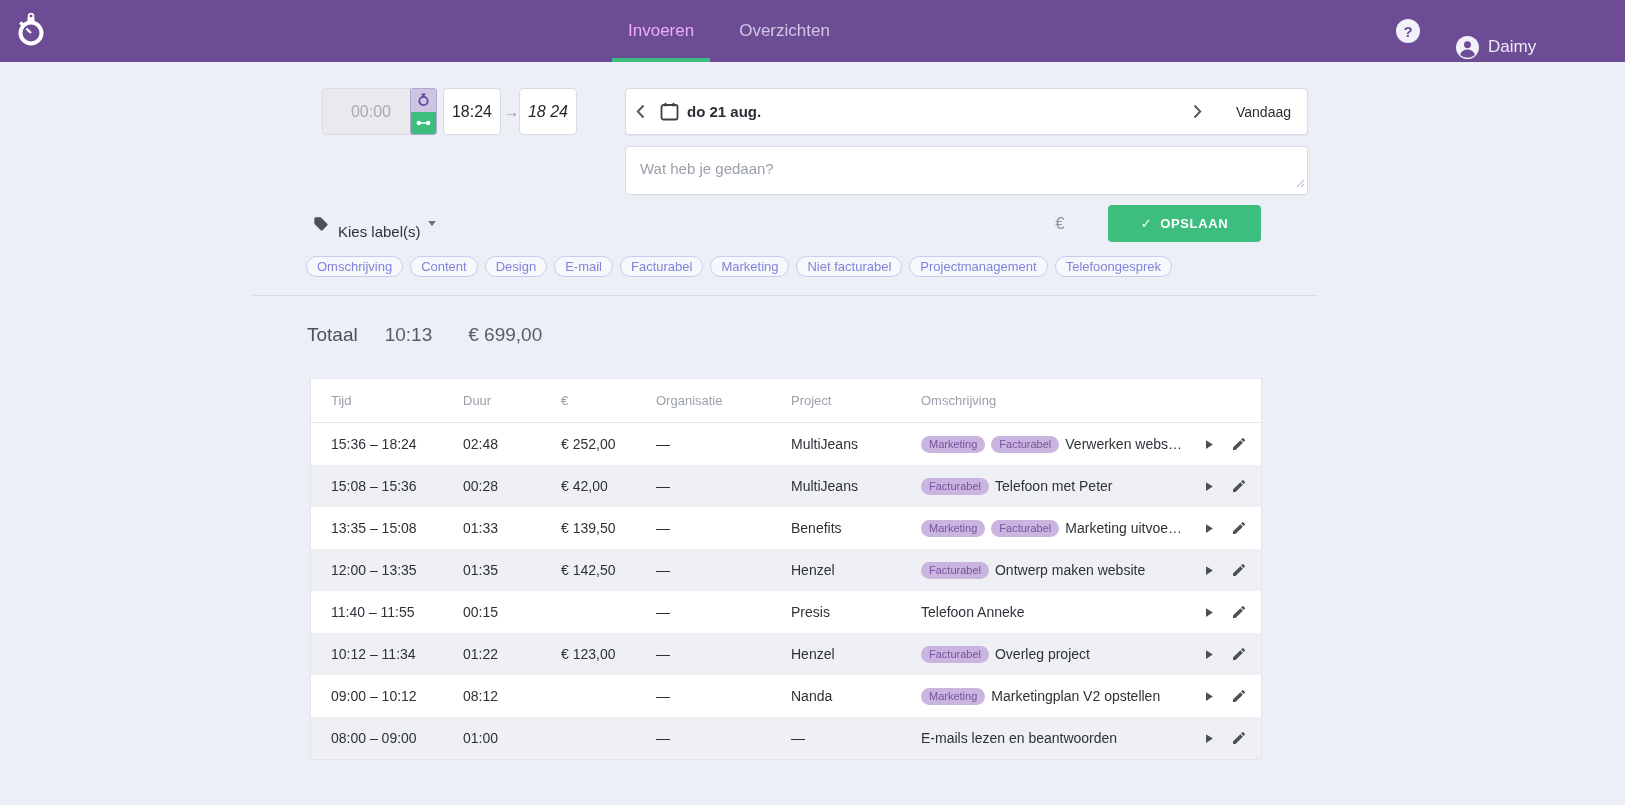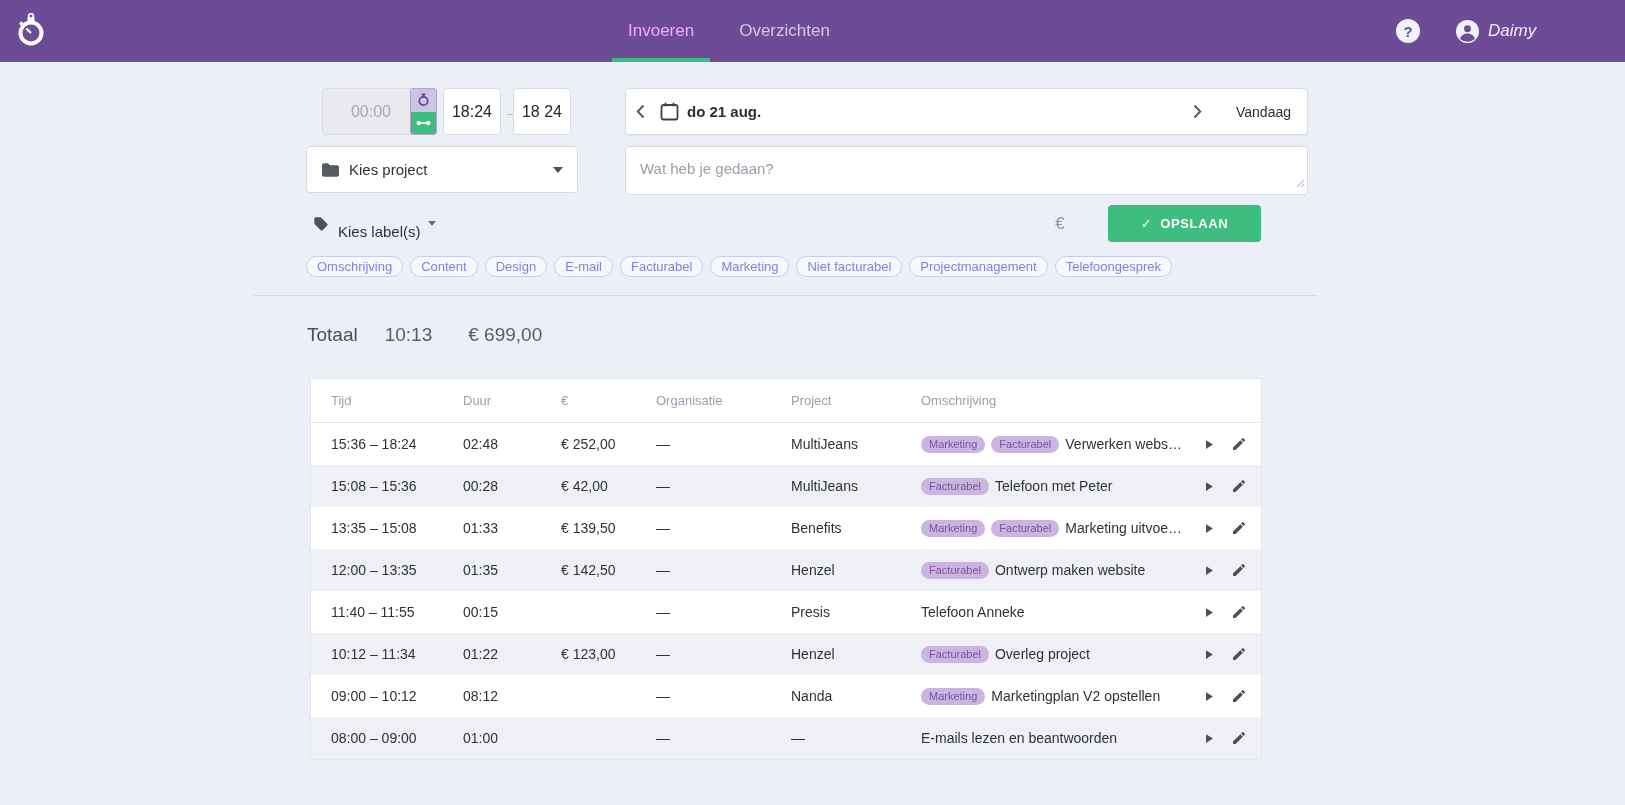--- a/index.html
+++ b/index.html
@@ -21,40 +21,40 @@
   .topbar{position:relative;height:62px;background:var(--header-purple);}
   .logo{position:absolute;left:15px;top:13px;width:32px;height:36px;}
   .nav{position:absolute;left:612px;top:0;height:62px;display:flex;gap:13px;}
   .tab{position:relative;height:62px;display:flex;align-items:center;padding:0 16px;
        font-size:17px;color:#d2c8e4;cursor:pointer;}
   .tab.active{color:#f0abfc;}
   .tab.active::after{content:"";position:absolute;left:0;right:0;bottom:0;height:4px;background:var(--accent-green);}
   .help-btn{position:absolute;left:1396px;top:19px;width:24px;height:24px;border-radius:50%;
             background:#f2f0f8;color:var(--header-purple);font-weight:bold;font-size:15px;
             display:flex;align-items:center;justify-content:center;cursor:pointer;}
-  .user{position:absolute;left:1456px;top:0;height:62px;display:flex;align-items:center;gap:9px;cursor:pointer;font-style:italic;}
+  .user{position:absolute;left:1456px;top:16px;height:62px;display:flex;align-items:center;gap:9px;cursor:pointer;}
   .user .uname{font-size:17px;color:#eee9f6;}
 
   
   .content{position:absolute;left:253px;top:62px;width:1064px;height:743px;}
 
   .finput{border:1px solid var(--border);border-radius:4px;background:#fff;font-family:inherit;
           font-size:16px;color:#23272e;outline:none;}
   .duration-input{position:absolute;left:53px;top:26px;width:98px;height:47px;background:#e9e9ee;
                   color:#a9abb5;text-align:center;margin-left:16px;}
   .duration-input::placeholder{color:#a9abb5;}
   .mode-toggle{position:absolute;left:157px;top:26px;width:27px;height:47px;border-radius:3px;overflow:hidden;
                display:flex;flex-direction:column;border:1px solid #b2a6d1;}
   .mode-btn{flex:1;display:flex;align-items:center;justify-content:center;cursor:pointer;}
   .mode-btn.timer{background:#cbc4e2;}
   .mode-btn.range{background:var(--accent-green);}
   .start-input{position:absolute;left:190px;top:26px;width:58px;height:47px;text-align:center;}
   .time-arrow{position:absolute;left:251px;top:26px;width:15px;height:47px;display:flex;align-items:center;
               justify-content:center;color:#8b9199;font-size:15px;}
-  .end-input{position:absolute;left:260px;top:26px;width:58px;height:47px;text-align:center;}
+  .end-input{position:absolute;left:266px;top:26px;width:58px;height:47px;text-align:center;font-style:italic;}
 
   .date-box{position:absolute;left:372px;top:26px;width:683px;height:47px;background:#fff;
             border:1px solid var(--border);border-radius:4px;display:flex;align-items:center;
             box-shadow:0 1px 2px rgba(40,40,60,.06);}
   .chev{width:28px;height:100%;display:flex;align-items:center;justify-content:center;cursor:pointer;}
   .date-box .cal{margin:0 8px 0 6px;cursor:pointer;display:flex;}
   .date-label{font-size:15px;font-weight:600;color:#2b2f36;cursor:pointer;}
   .date-right{margin-left:auto;display:flex;align-items:center;}
   .today{font-size:14px;color:#2b2f36;padding:0 16px 0 24px;cursor:pointer;}
 
@@ -185,29 +185,20 @@
     <div class="date-right">
       <div class="chev">
         <svg width="9" height="15" viewBox="0 0 9 15">
             <polyline points="1.5,1.5 7.2,7.5 1.5,13.5" fill="none" stroke="#555b63" stroke-width="2"></polyline>
           </svg>
       </div>
       <span class="today">Vandaag</span>
     </div>
   </div>
 
-  <div class="project-select">
-    <span style="display:flex;">
-      <svg width="18" height="16" viewBox="0 0 18 16">
-        <path d="M1 3.2C1 2.1 1.9 1.2 3 1.2h4l1.8 2h7.2c1.1 0 2 .9 2 2v7.6c0 1.1-.9 2-2 2H3c-1.1 0-2-.9-2-2V3.2z" fill="#565b63"></path>
-      </svg>
-    </span>
-    <span class="txt">Kies project</span>
-    <span class="caret-down"></span>
-  </div>
 
   <div class="desc-wrap">
     <textarea class="desc-input" placeholder="Wat heb je gedaan?" style=""></textarea>
     <span class="grip">
       <svg width="9" height="9" viewBox="0 0 9 9">
         <line x1="8" y1="1" x2="1" y2="8" stroke="#c3c6d0" stroke-width="1.2"></line>
         <line x1="8" y1="5" x2="5" y2="8" stroke="#c3c6d0" stroke-width="1.2"></line>
       </svg>
     </span>
   </div>

